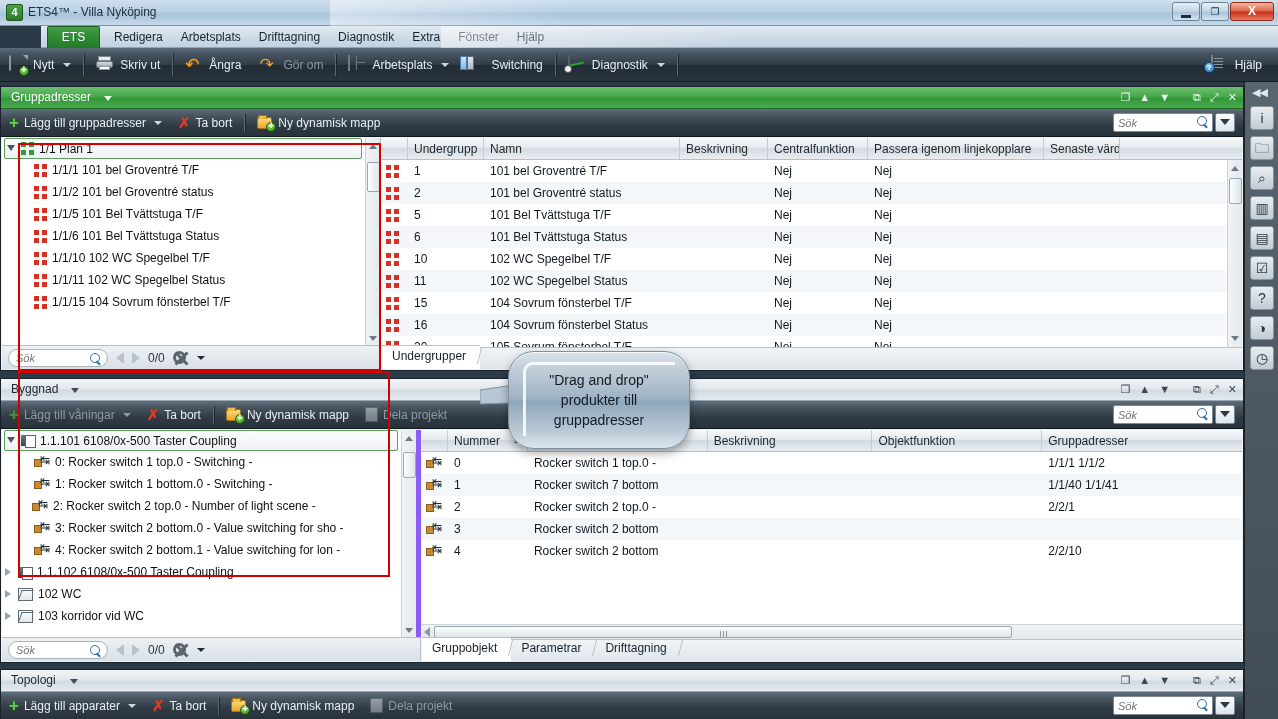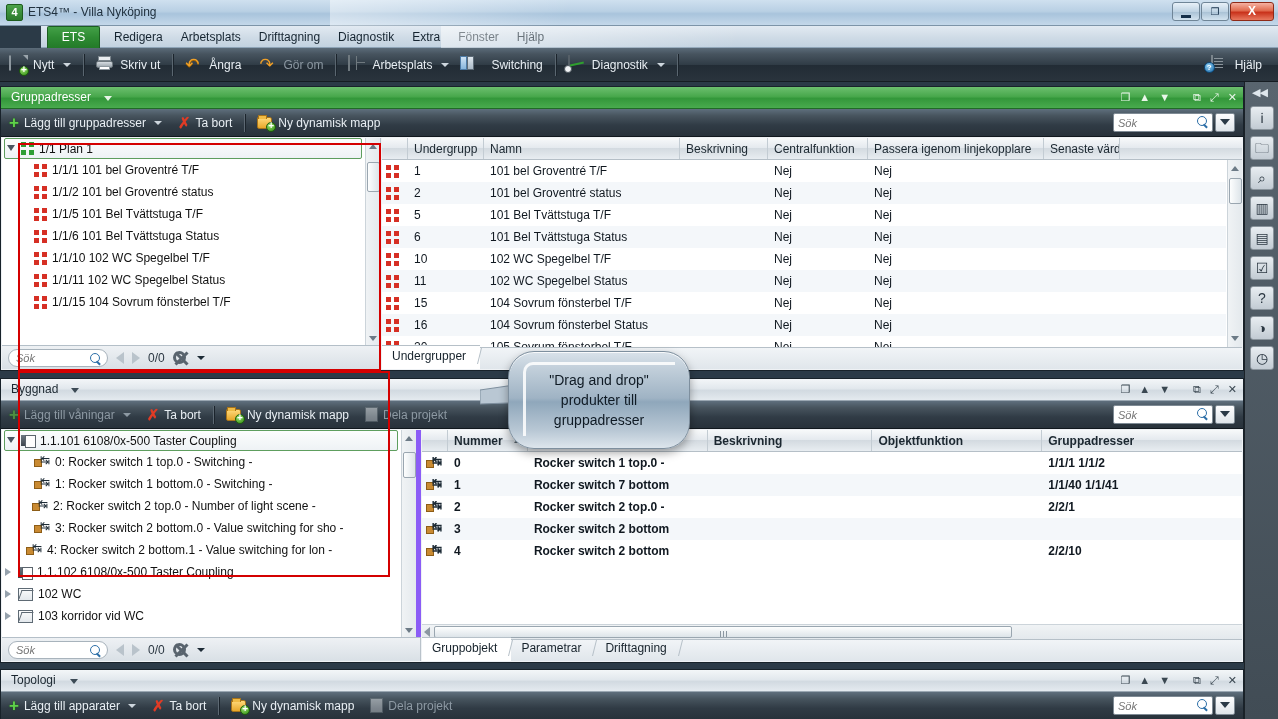--- a/index.html
+++ b/index.html
@@ -783,21 +783,21 @@
           <div class="treerow" style="padding-left:16px">
             <span class="expander"></span>
             <span class="obj-ico"></span>
             <span>2: Rocker switch 2 top.0 - Number of light scene -</span>
           </div>
           <div class="treerow" style="padding-left:18px">
             <span class="expander"></span>
             <span class="obj-ico"></span>
             <span>3: Rocker switch 2 bottom.0 - Value switching for sho -</span>
           </div>
-          <div class="treerow" style="padding-left:10px">
+          <div class="treerow" style="padding-left:18px">
             <span class="expander"></span>
             <span class="obj-ico"></span>
             <span>4: Rocker switch 2 bottom.1 - Value switching for lon -</span>
           </div>
           <div class="treerow" style="padding-left:2px">
             <span class="expander closed"></span>
             <span class="dev-ico"></span>
             <span>1.1.102  6108/0x-500 Taster Coupling</span>
           </div>
           <div class="treerow" style="padding-left:2px">
@@ -822,21 +822,21 @@
         <input type="text" placeholder="Sök" style="">
         <span class="mag" style="right:6px;top:3px"></span>
       </div>
       <div class="navarrow l"></div>
       <div class="navarrow r"></div>
       <div class="cnt">0/0</div>
       <div class="gear"></div>
       <div class="caret dk"></div>
     </div>
 
-    <div class="tablewrap" style="left:421px; top:51px; right:1px; height:194px;font-weight:bold;">
+    <div class="tablewrap" style="left:421px; top:51px; right:1px; height:194px;">
       <div class="thead" id="bo-thead">
           <div class="th" style="width:26px"></div>
           <div class="th" style="width:80px">Nummer<span style="position:absolute;right:5px;top:8px;width:0;height:0;border-left:4px solid transparent;border-right:4px solid transparent;border-bottom:5px solid #5a6670"></span></div>
           <div class="th" style="width:180px">Namn</div>
           <div class="th" style="width:165px">Beskrivning</div>
           <div class="th" style="width:170px">Objektfunktion</div>
           <div class="th" style="width:200px">Gruppadresser</div>
         </div>
       <div id="bo-tbody" style="position:absolute;left:0;top:22px;right:0;bottom:0;overflow:hidden;">
           <div class="trow">

